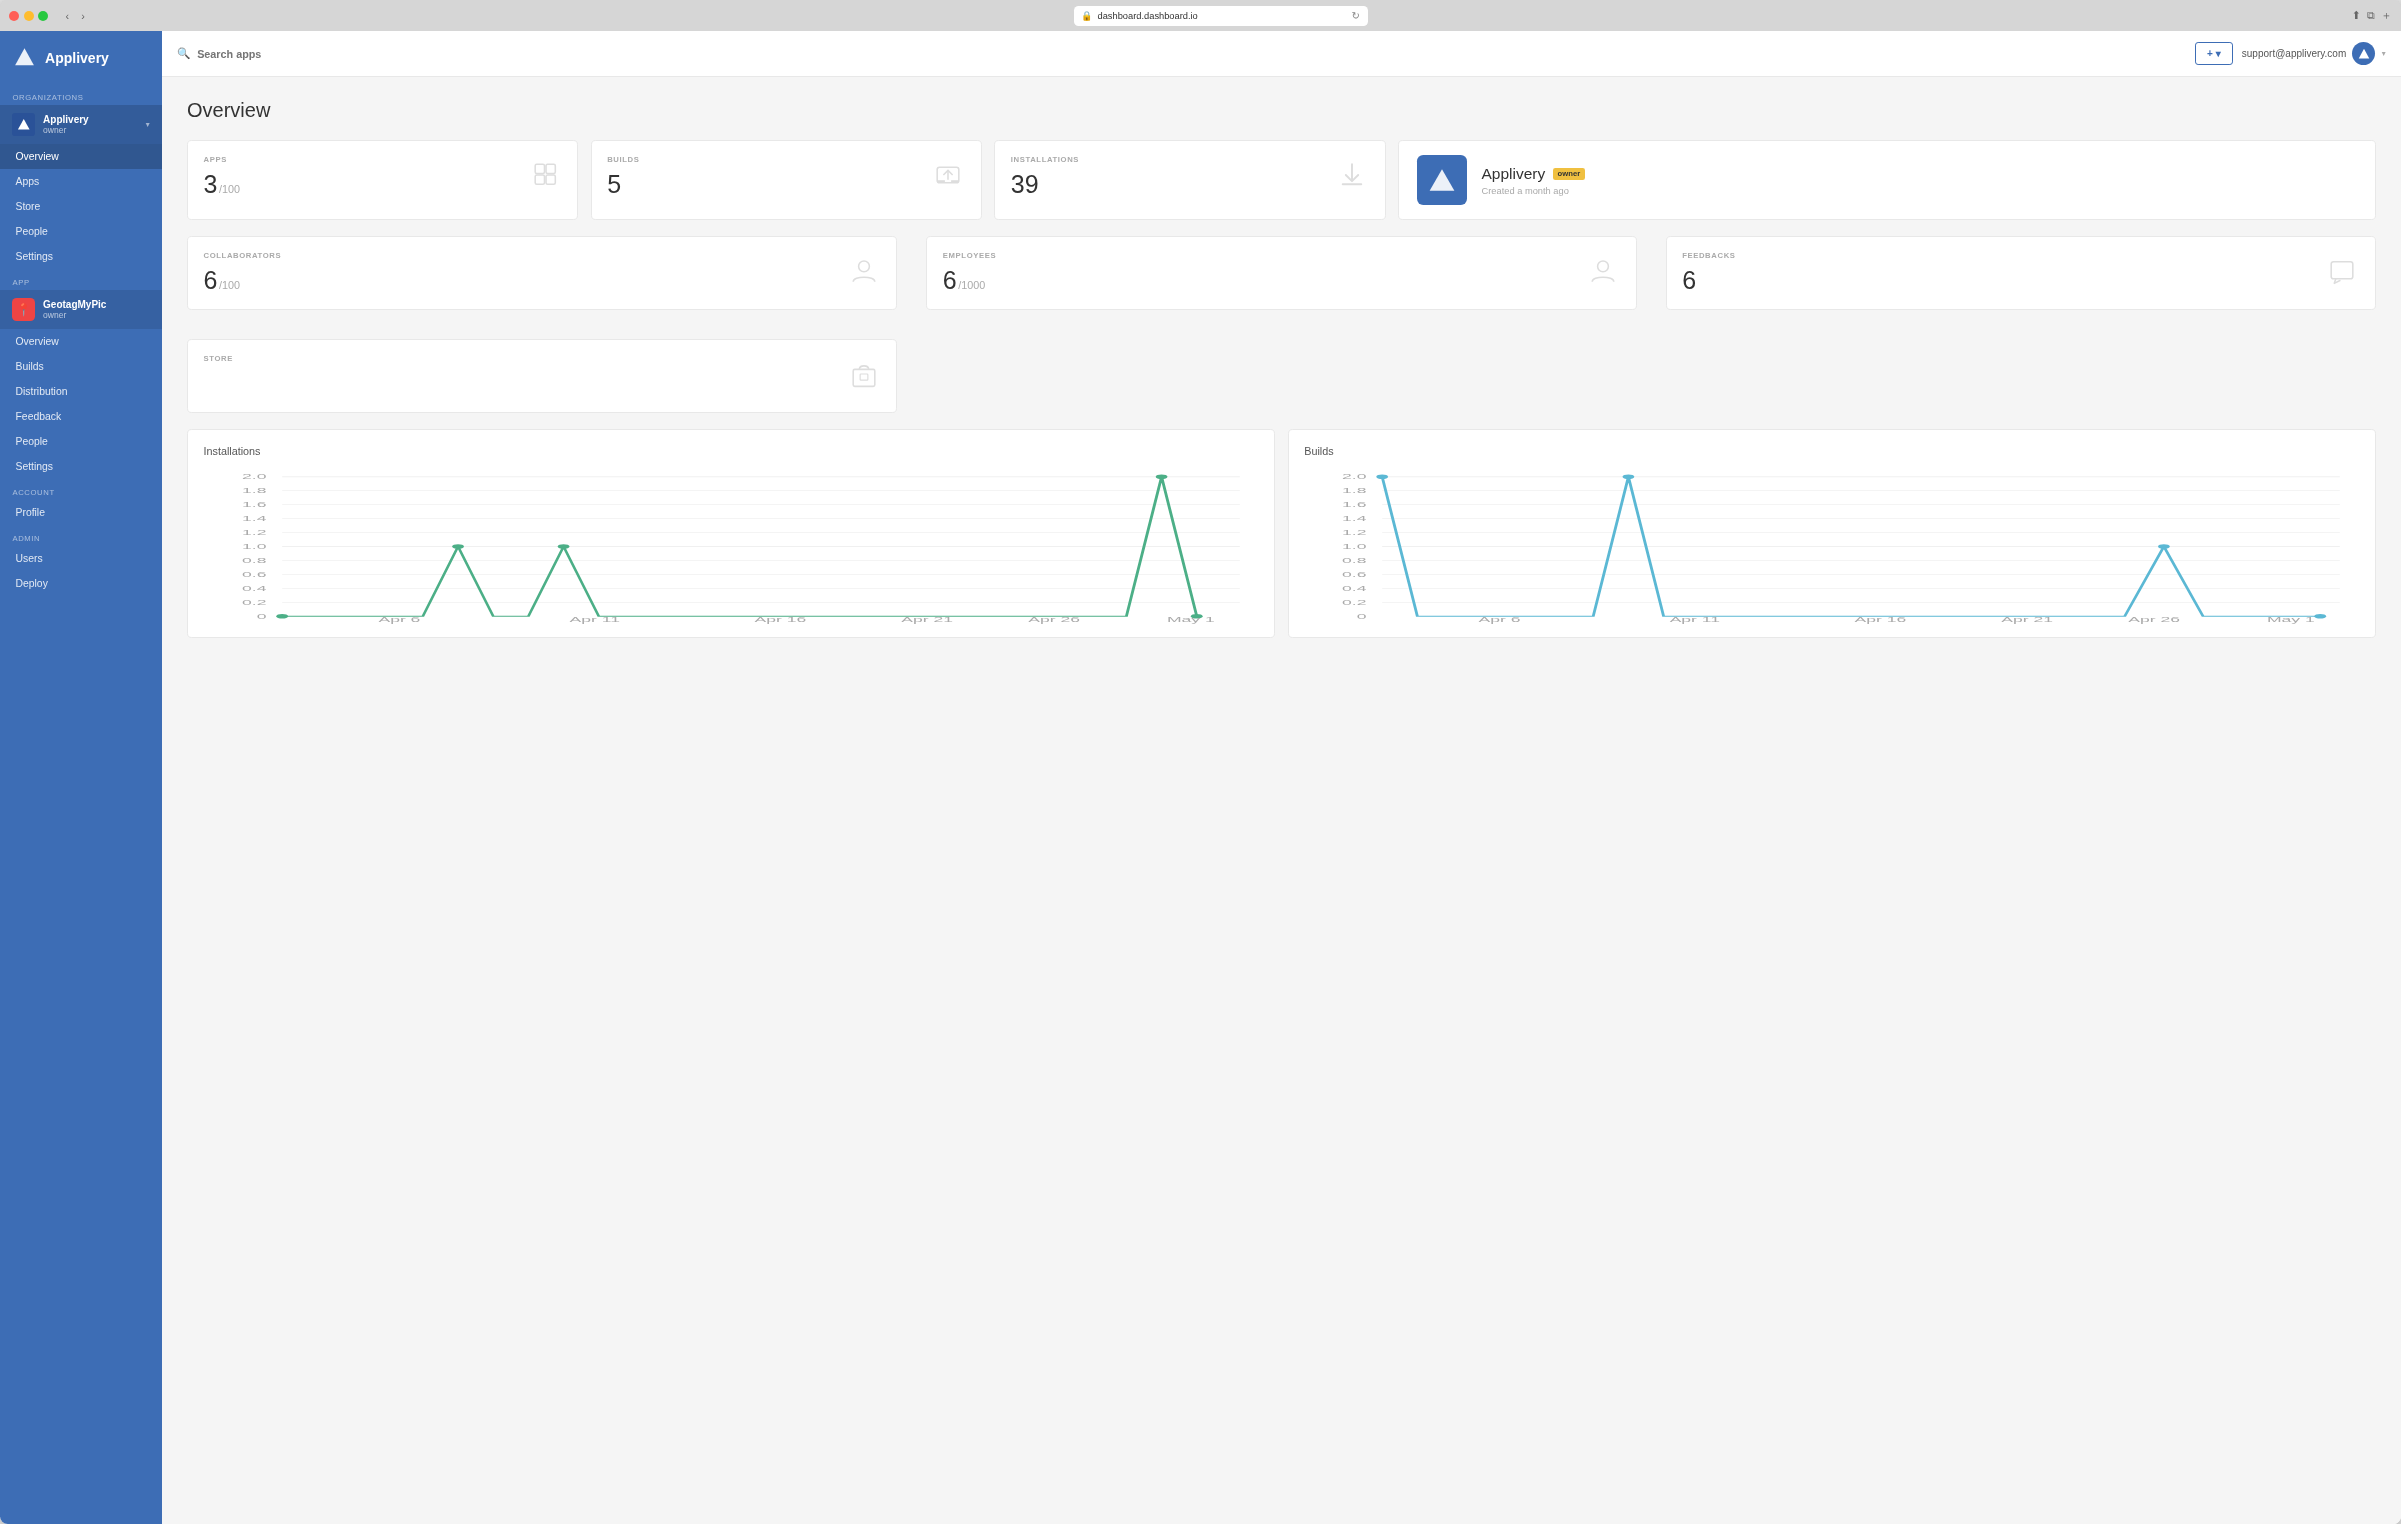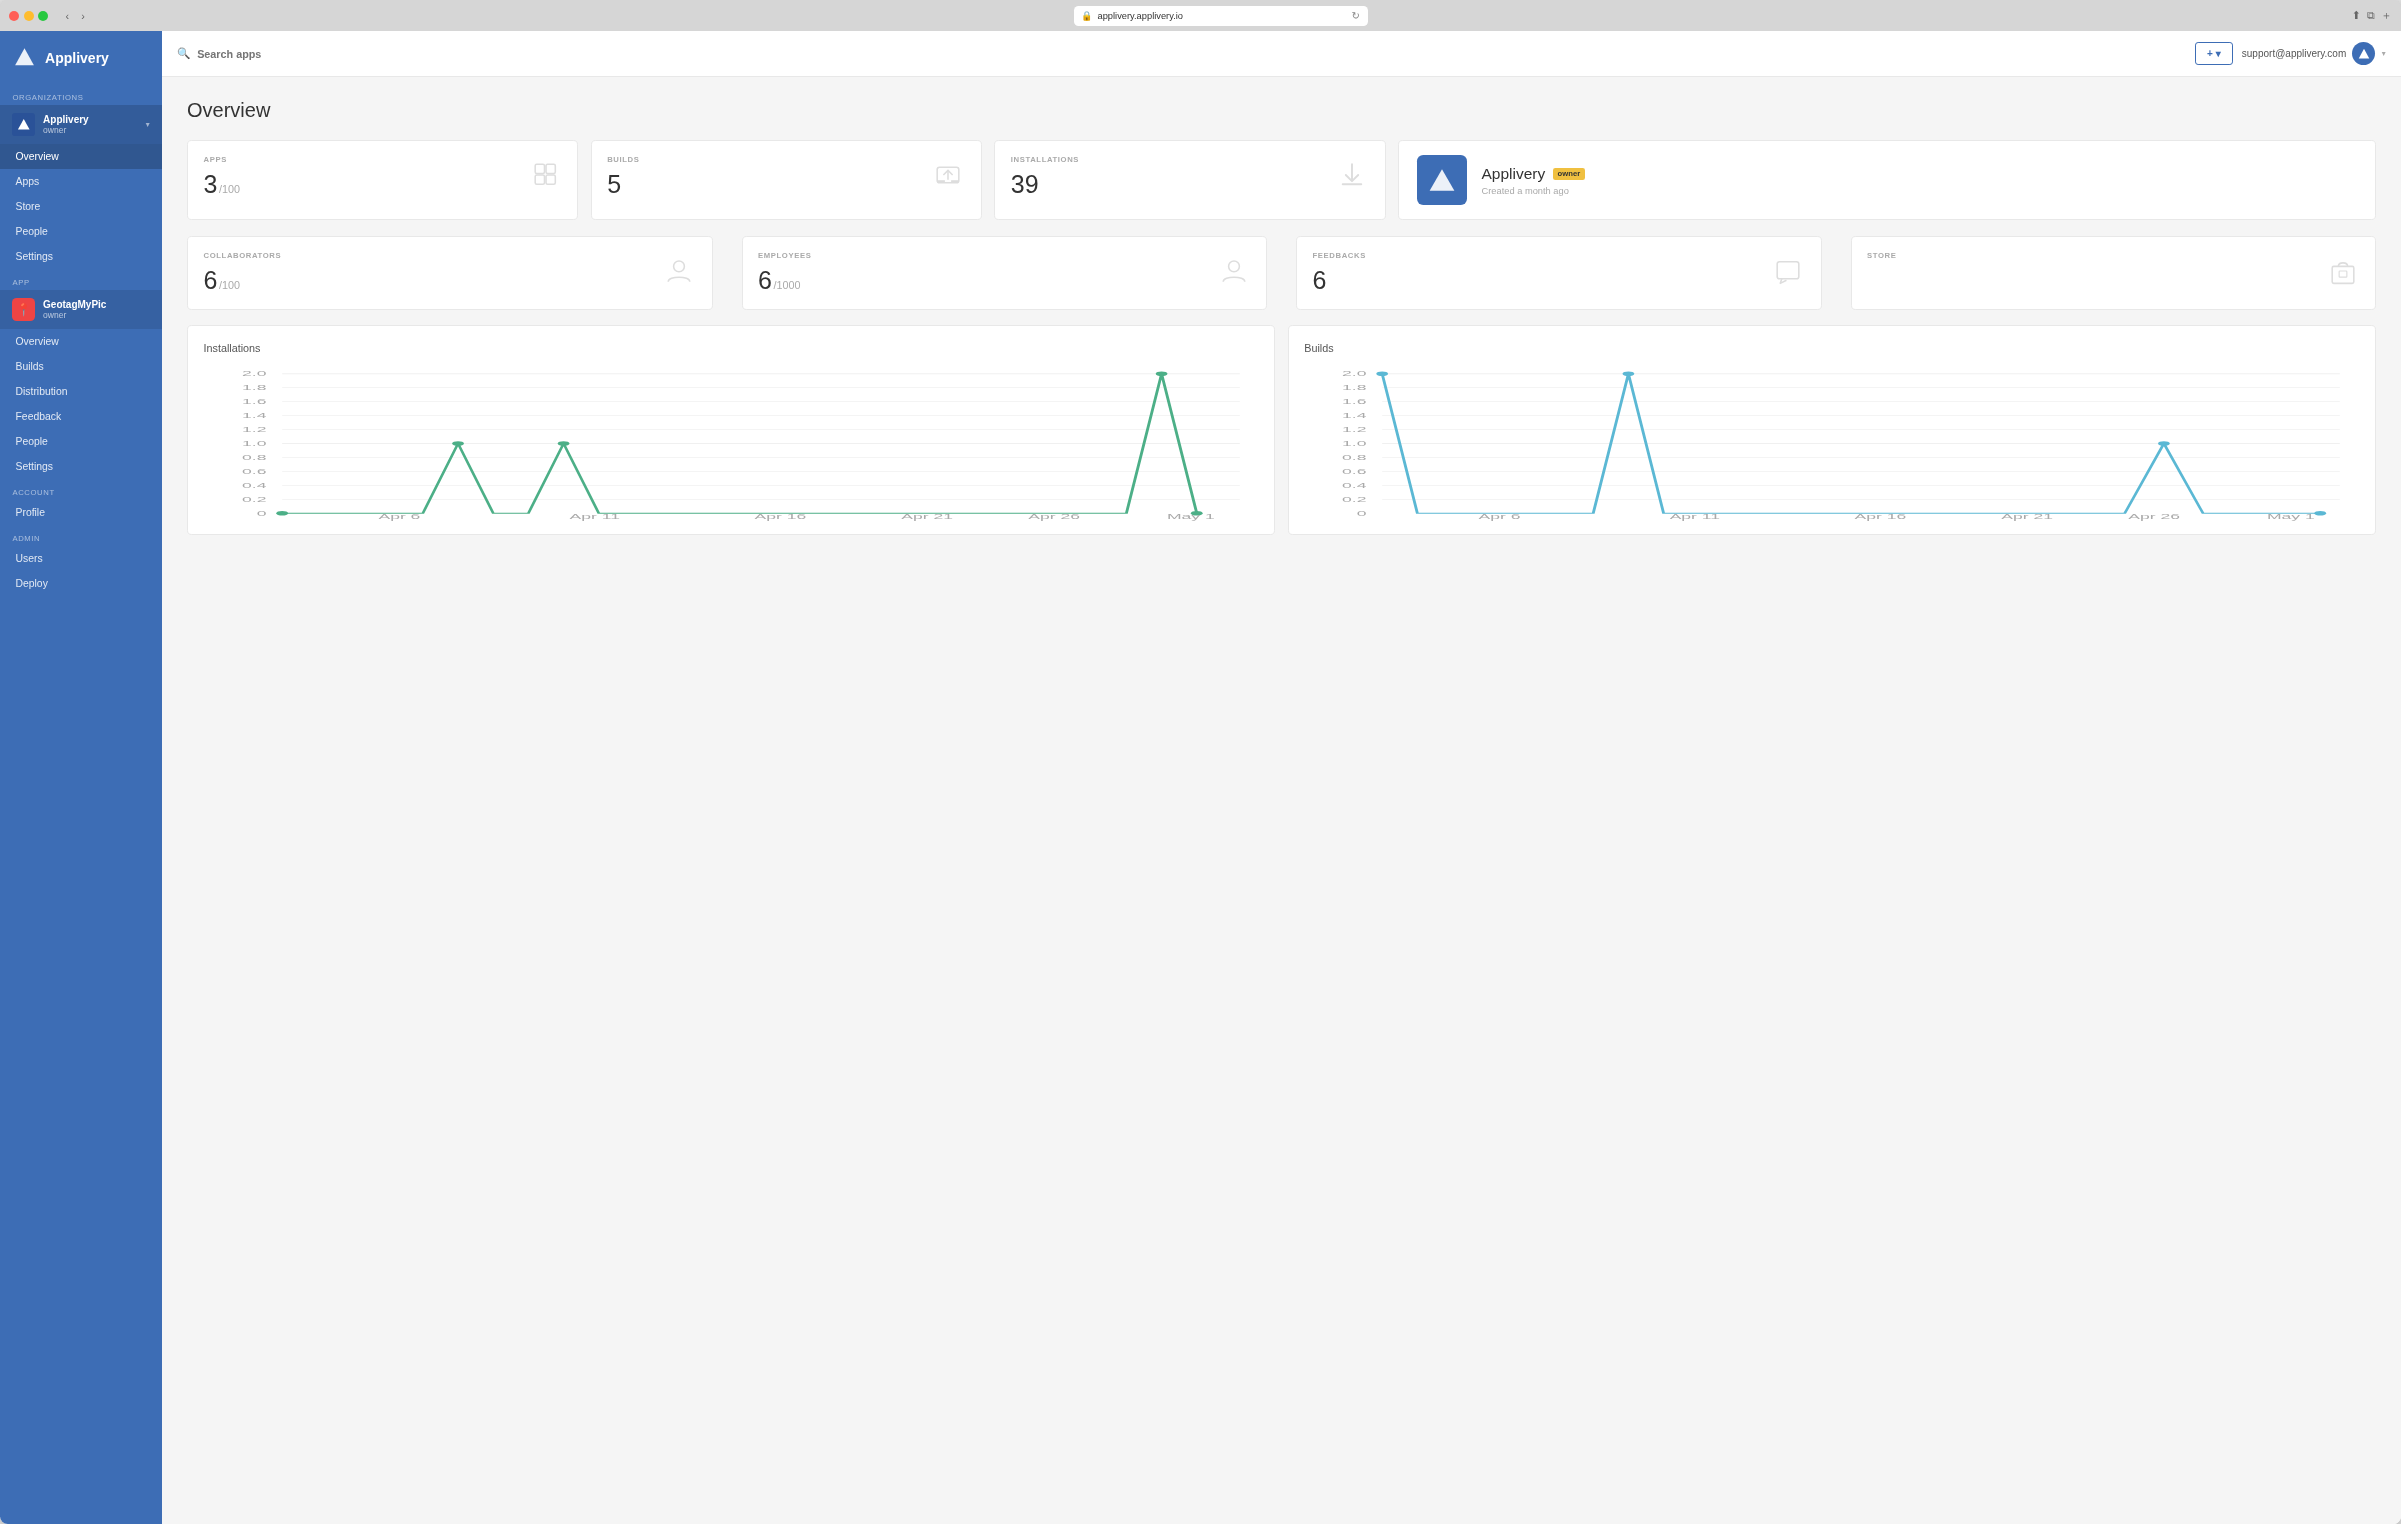--- a/index.html
+++ b/index.html
@@ -328,21 +328,21 @@
       width: 100%;
     }
     svg.chart-svg {
       width: 100%;
       height: 100%;
     }
 
     
     .stats-grid-2 {
       display: grid;
-      grid-template-columns: repeat(4, 1fr);
+      grid-template-columns: repeat(3, 1fr);
       gap: 29px;
     }
   </style>
 </head>
 <body>
 
 <div class="browser-chrome">
 
   <div class="browser-titlebar">
     <div class="traffic-lights">
@@ -350,21 +350,21 @@
       <div class="tl tl-yellow"></div>
       <div class="tl tl-green"></div>
     </div>
     <div class="nav-buttons">
       <button class="nav-btn">‹</button>
       <button class="nav-btn">›</button>
     </div>
     <div class="address-bar-wrap">
       <div class="address-bar">
         <span>🔒</span>
-        <span>applivery.applivery.io</span>
+        <span>dashboard.dashboard.io</span>
         <span style="margin-left:auto;color:#888;font-size:10px;">↻</span>
       </div>
     </div>
     <div class="browser-actions">
       <button class="browser-action-btn">⬆</button>
       <button class="browser-action-btn">⧉</button>
       <button class="browser-action-btn">＋</button>
     </div>
   </div>
 

